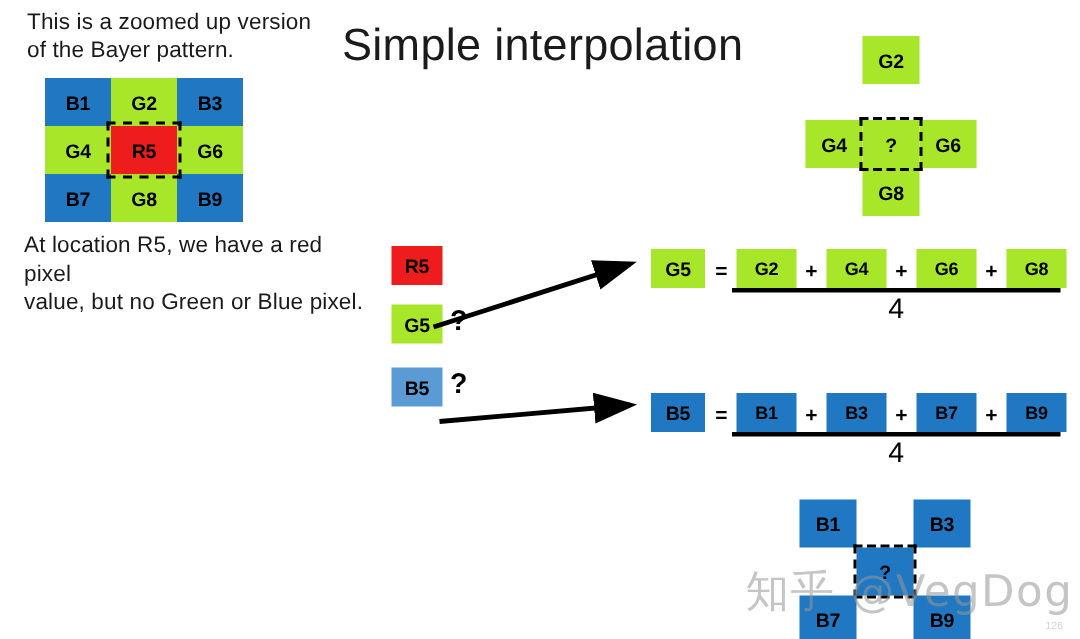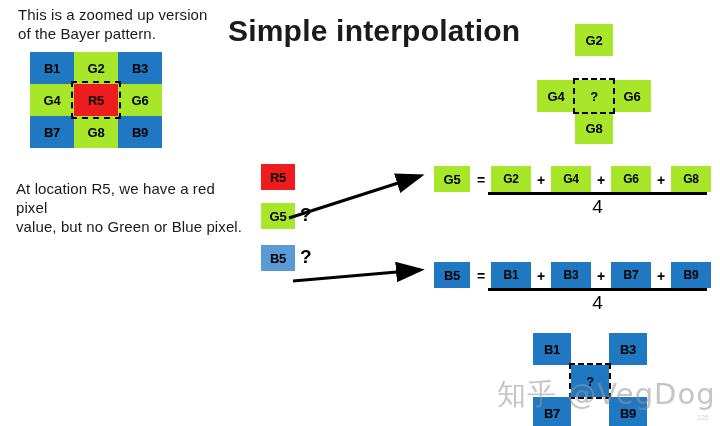--- a/index.html
+++ b/index.html
@@ -24,21 +24,21 @@
     line-height: 1.28;
     color: #1a1a1a;
   }
   .body-txt {
     font-size: 15px;
     letter-spacing: 0.1px;
   }
   .slide-title {
     position: absolute;
     font-size: 30px;
-    font-weight: 700;
+    font-weight: 400;
     color: #1b1b1b;
     letter-spacing: 0.2px;
     white-space: nowrap;
   }
 
   
   .cell {
     position: absolute;
     display: flex;
     align-items: center;
@@ -127,21 +127,21 @@
     <div class="cell" style="left:74px;  top:84px; width:44px; height:32px; background:#ee1c1c;">R5</div>
     <div class="cell" style="left:118px; top:84px; width:44px; height:32px; background:#a8e62a;">G6</div>
 
     <div class="cell" style="left:30px;  top:116px; width:44px; height:32px; background:#1f78c1;">B7</div>
     <div class="cell" style="left:74px;  top:116px; width:44px; height:32px; background:#a8e62a;">G8</div>
     <div class="cell" style="left:118px; top:116px; width:44px; height:32px; background:#1f78c1;">B9</div>
 
     <div class="dashbox" style="left:71px; top:81px; width:50px; height:38px;"></div>
   </div>
 
-  <div class="txt body-txt" style="left:16px; top:179px; width:230px;">At location R5, we have a red pixel
+  <div class="txt body-txt" style="left:16px; top:154px; width:230px;">At location R5, we have a red pixel
 value, but no Green or Blue pixel.</div>
 
   <div>
     <div class="cell" style="left:575px; top:24px; width:38px; height:32px; background:#a8e62a;">G2</div>
     <div class="cell" style="left:537px; top:80px; width:38px; height:32px; background:#a8e62a;">G4</div>
     <div class="cell" style="left:575px; top:80px; width:38px; height:32px; background:#a8e62a;">?</div>
     <div class="cell" style="left:613px; top:80px; width:38px; height:32px; background:#a8e62a;">G6</div>
     <div class="cell" style="left:575px; top:112px; width:38px; height:32px; background:#a8e62a;">G8</div>
     <div class="dashbox" style="left:573px; top:78px; width:42px; height:36px;"></div>
   </div>

